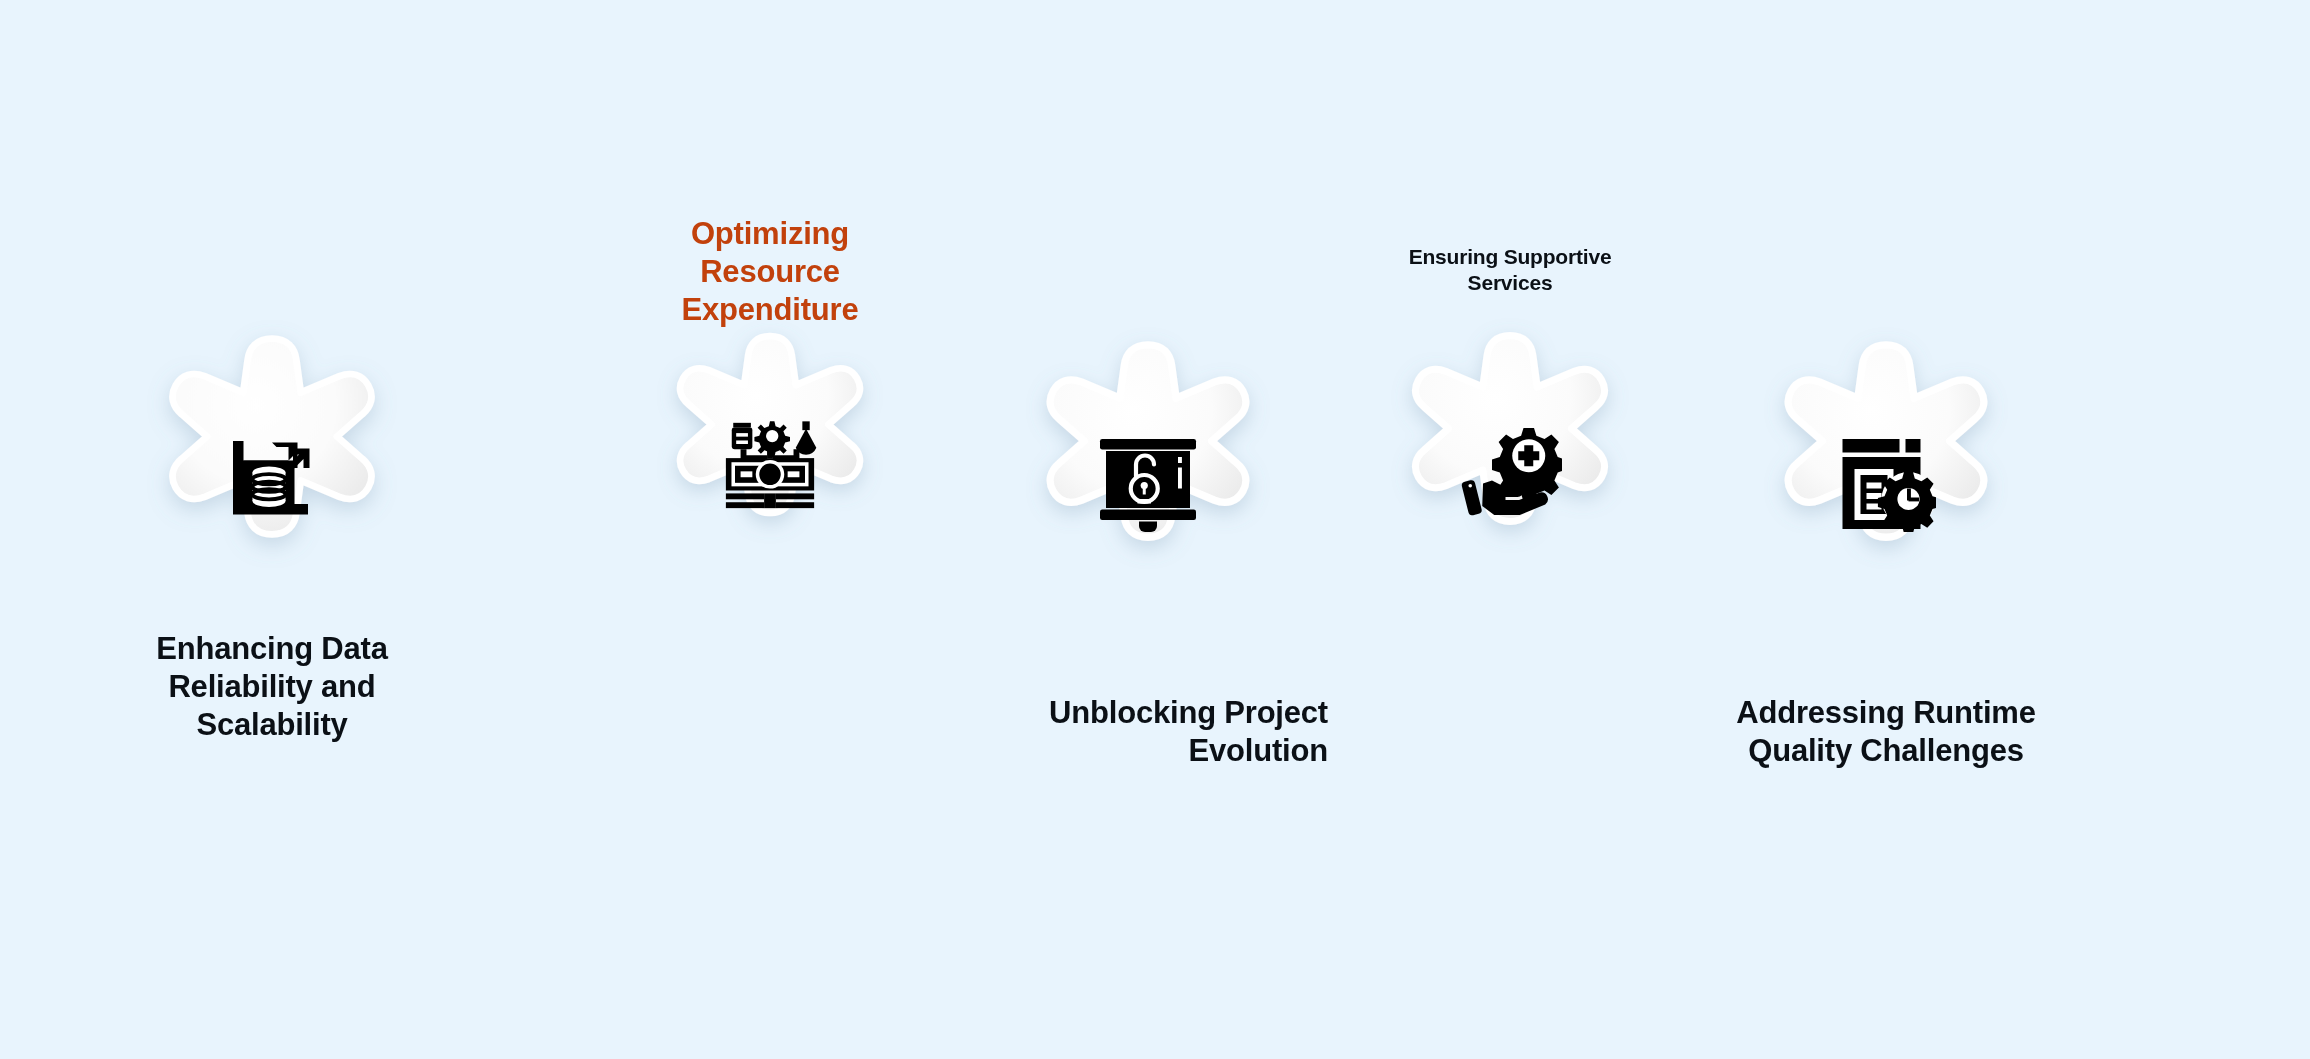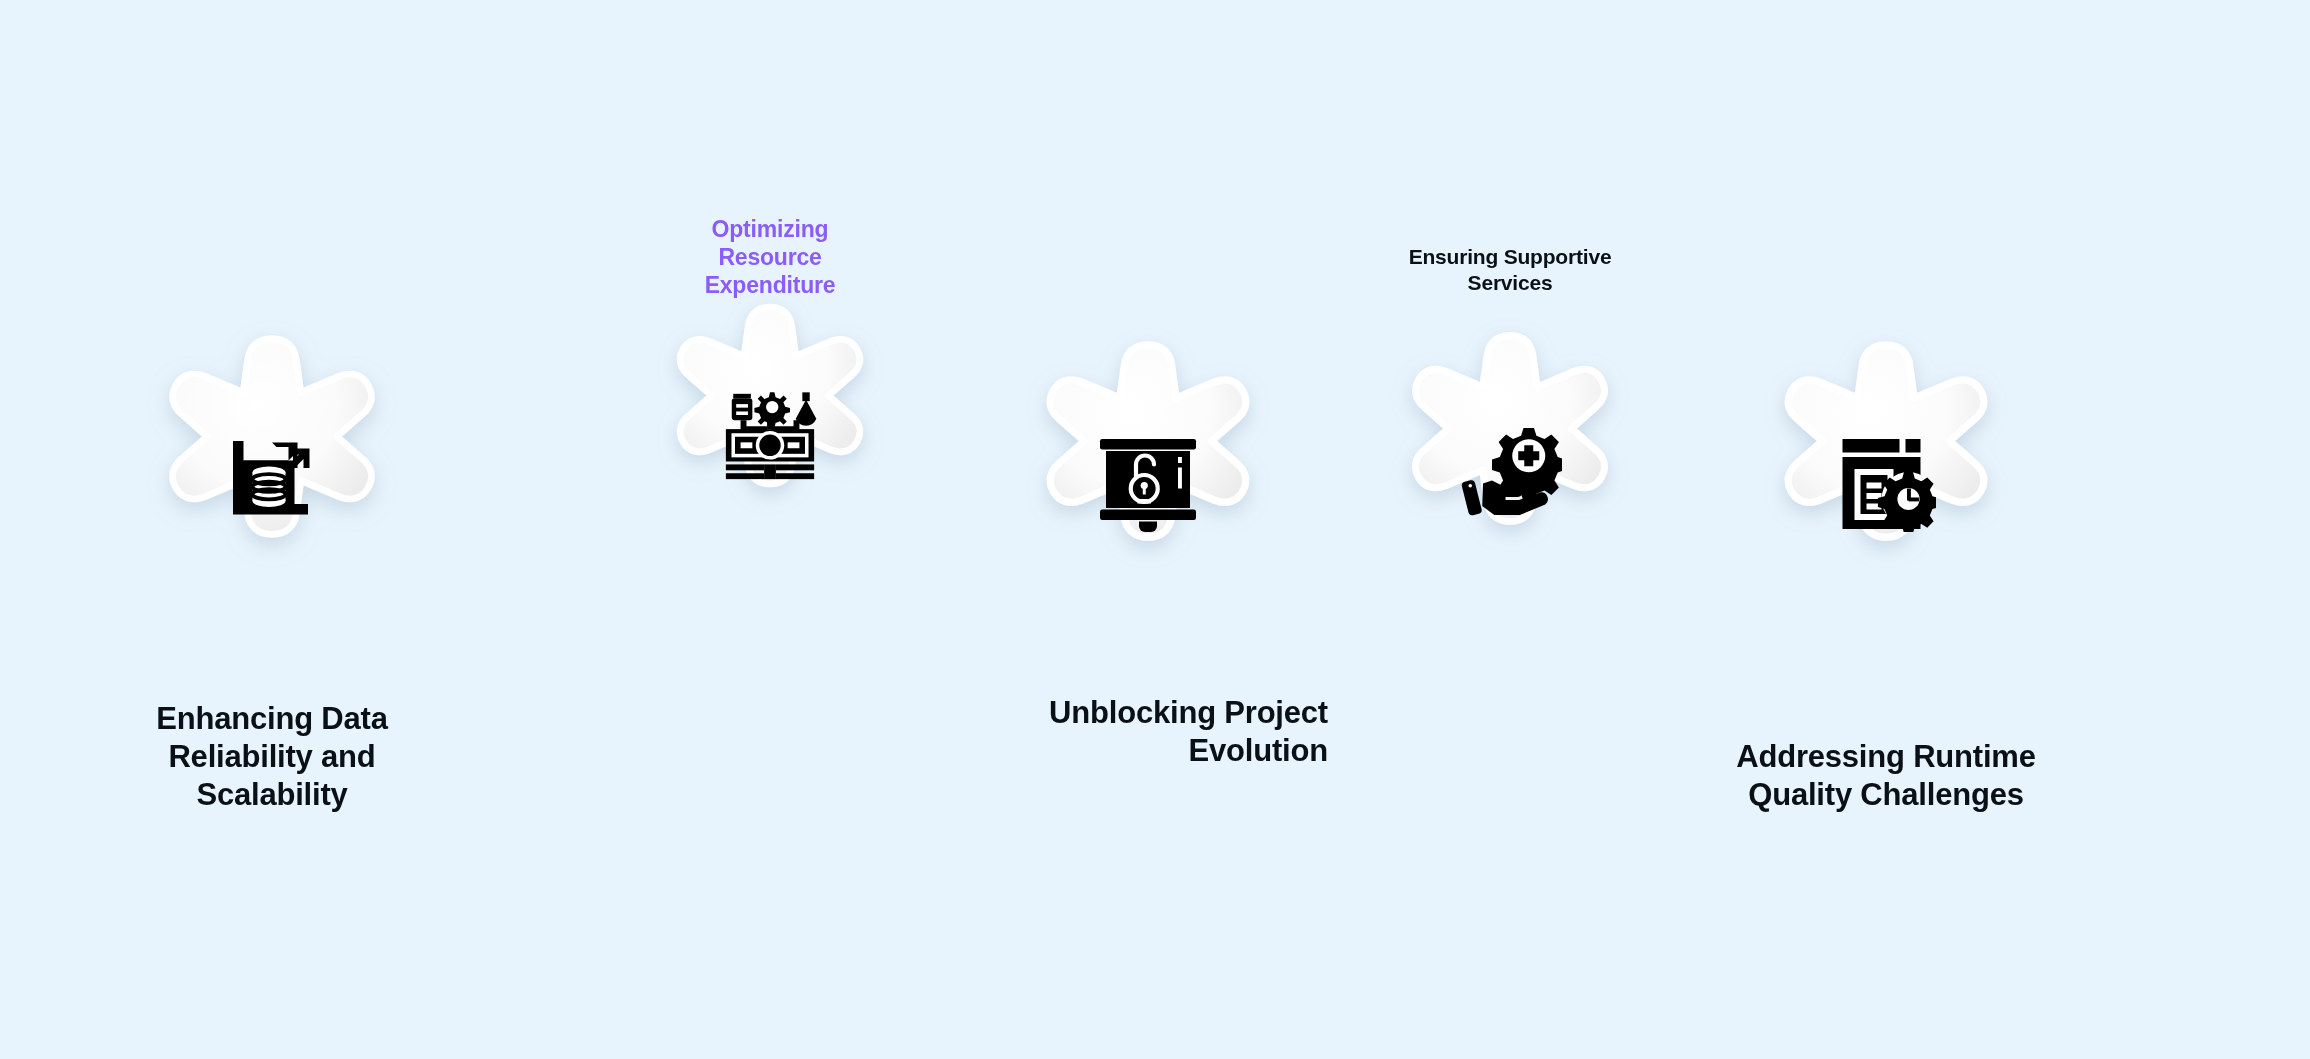--- a/index.html
+++ b/index.html
@@ -102,27 +102,27 @@
           <path d="M44 11 h13 v13 h-4 v-6 l-11 11 l-3 -3 l11 -11 h-6 z"></path>
           <ellipse cx="30" cy="27" rx="11" ry="4" fill="#ffffff"></ellipse>
           <rect x="19" y="27" width="22" height="19" fill="#ffffff"></rect>
           <ellipse cx="30" cy="46" rx="11" ry="4" fill="#ffffff"></ellipse>
           <ellipse cx="30" cy="31.5" rx="11" ry="3.4" fill="none" stroke="#000000" stroke-width="2.6"></ellipse>
           <ellipse cx="30" cy="36.5" rx="11" ry="3.4" fill="none" stroke="#000000" stroke-width="2.6"></ellipse>
           <ellipse cx="30" cy="41.5" rx="11" ry="3.4" fill="none" stroke="#000000" stroke-width="2.6"></ellipse>
         </svg>
       </span>
     </div>
-    <div class="step-label label-below" style="font-size: 31px; margin-top: 70px; width: 330px; color: rgb(11, 16, 22);">Enhancing Data
+    <div class="step-label label-below" style="font-size: 31px; width: 330px; color: rgb(11, 16, 22);">Enhancing Data
 Reliability and
 Scalability</div>
   </div>
 
   <div class="step" id="pos-2" style="left:634px; top:215px; width:272px;">
-    <div class="step-label label-above" style="font-size: 23px; width: 300px; color: #8b5cf6;">Optimizing
+    <div class="step-label label-above" style="font-size: 31px; width: 300px; color: #c2410c;">Optimizing
 Resource
 Expenditure</div>
     <div class="gear-wrap" style="width:272px;height:272px;">
       <svg class="gear-svg" width="272" height="272" viewBox="0 0 200 200">
         <defs>
           <radialGradient id="gg2" cx="42%" cy="34%" r="78%">
             <stop offset="0%" stop-color="#ffffff"></stop>
             <stop offset="52%" stop-color="#fbfbfb"></stop>
             <stop offset="100%" stop-color="#e6e6e6"></stop>
           </radialGradient>
@@ -240,21 +240,21 @@
           <path d="M43.5 15.5 h6 v4 h4 v6 h-4 v4 h-6 v-4 h-4 v-6 h4 z"></path>
 
           <path d="M16 41 l6 -2 6 3 h11 a4 4 0 0 1 0 8 h-8 v2 h9 l14 -5 a4.5 4.5 0 0 1 3.5 8 l-17 7 h-17 l-8 -6 z"></path>
           <rect x="4" y="39" width="9" height="23" rx="2.6" transform="rotate(-14 8.5 50.5)"></rect>
           <circle cx="7.5" cy="42.5" r="1.2" fill="#ffffff"></circle>
         </svg>
       </span>
     </div>
   </div>
 
-  <div class="step" id="pos-5" style="left:1738px; top:336px; width:296px;gap:44px;">
+  <div class="step" id="pos-5" style="left:1738px; top:336px; width:296px;">
     <div class="gear-wrap" style="width:296px;height:296px;">
       <svg class="gear-svg" width="296" height="296" viewBox="0 0 200 200">
         <defs>
           <radialGradient id="gg5" cx="42%" cy="34%" r="78%">
             <stop offset="0%" stop-color="#ffffff"></stop>
             <stop offset="52%" stop-color="#fbfbfb"></stop>
             <stop offset="100%" stop-color="#e6e6e6"></stop>
           </radialGradient>
           <filter id="gs5" x="-30%" y="-30%" width="160%" height="160%">
             <feDropShadow dx="0" dy="5" stdDeviation="7" flood-color="#6d8ca8" flood-opacity="0.28"></feDropShadow>

